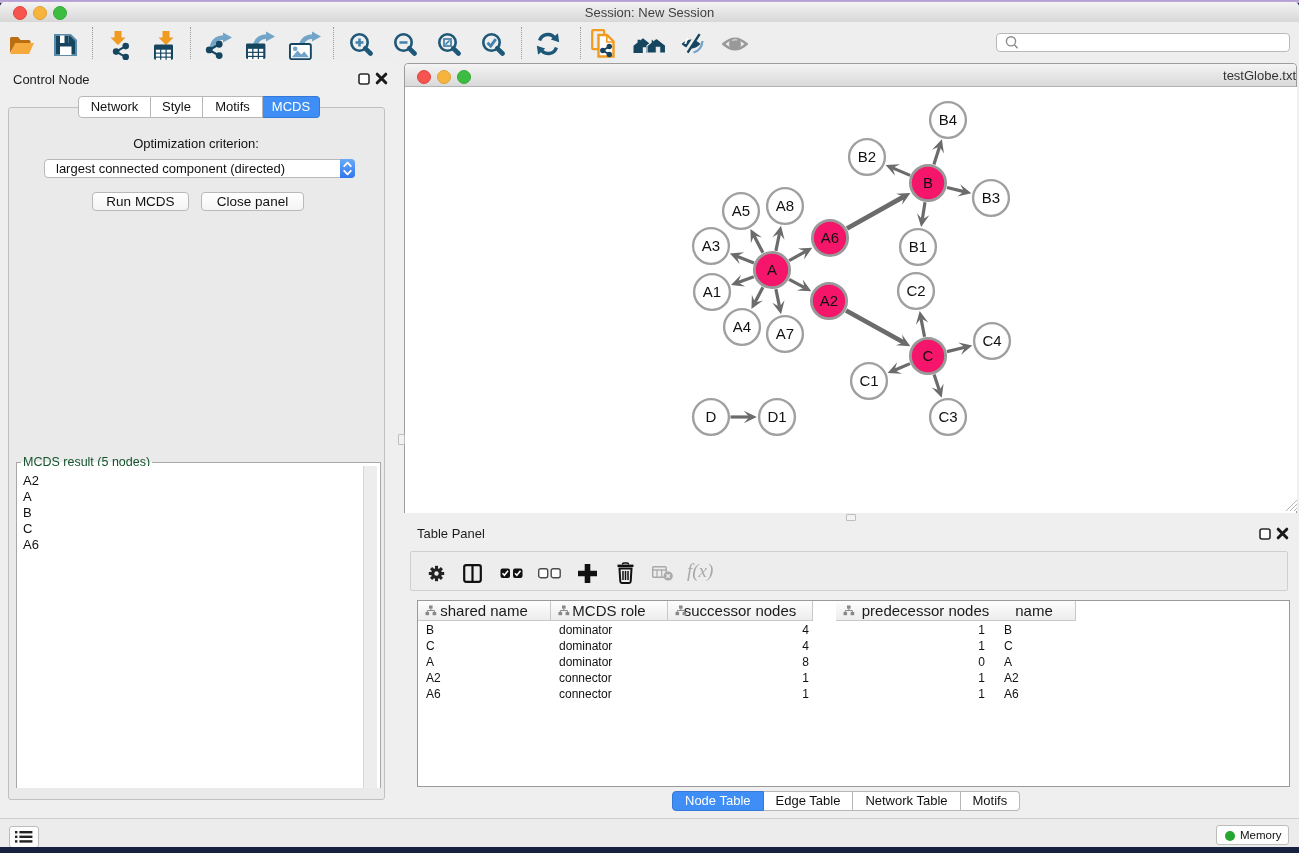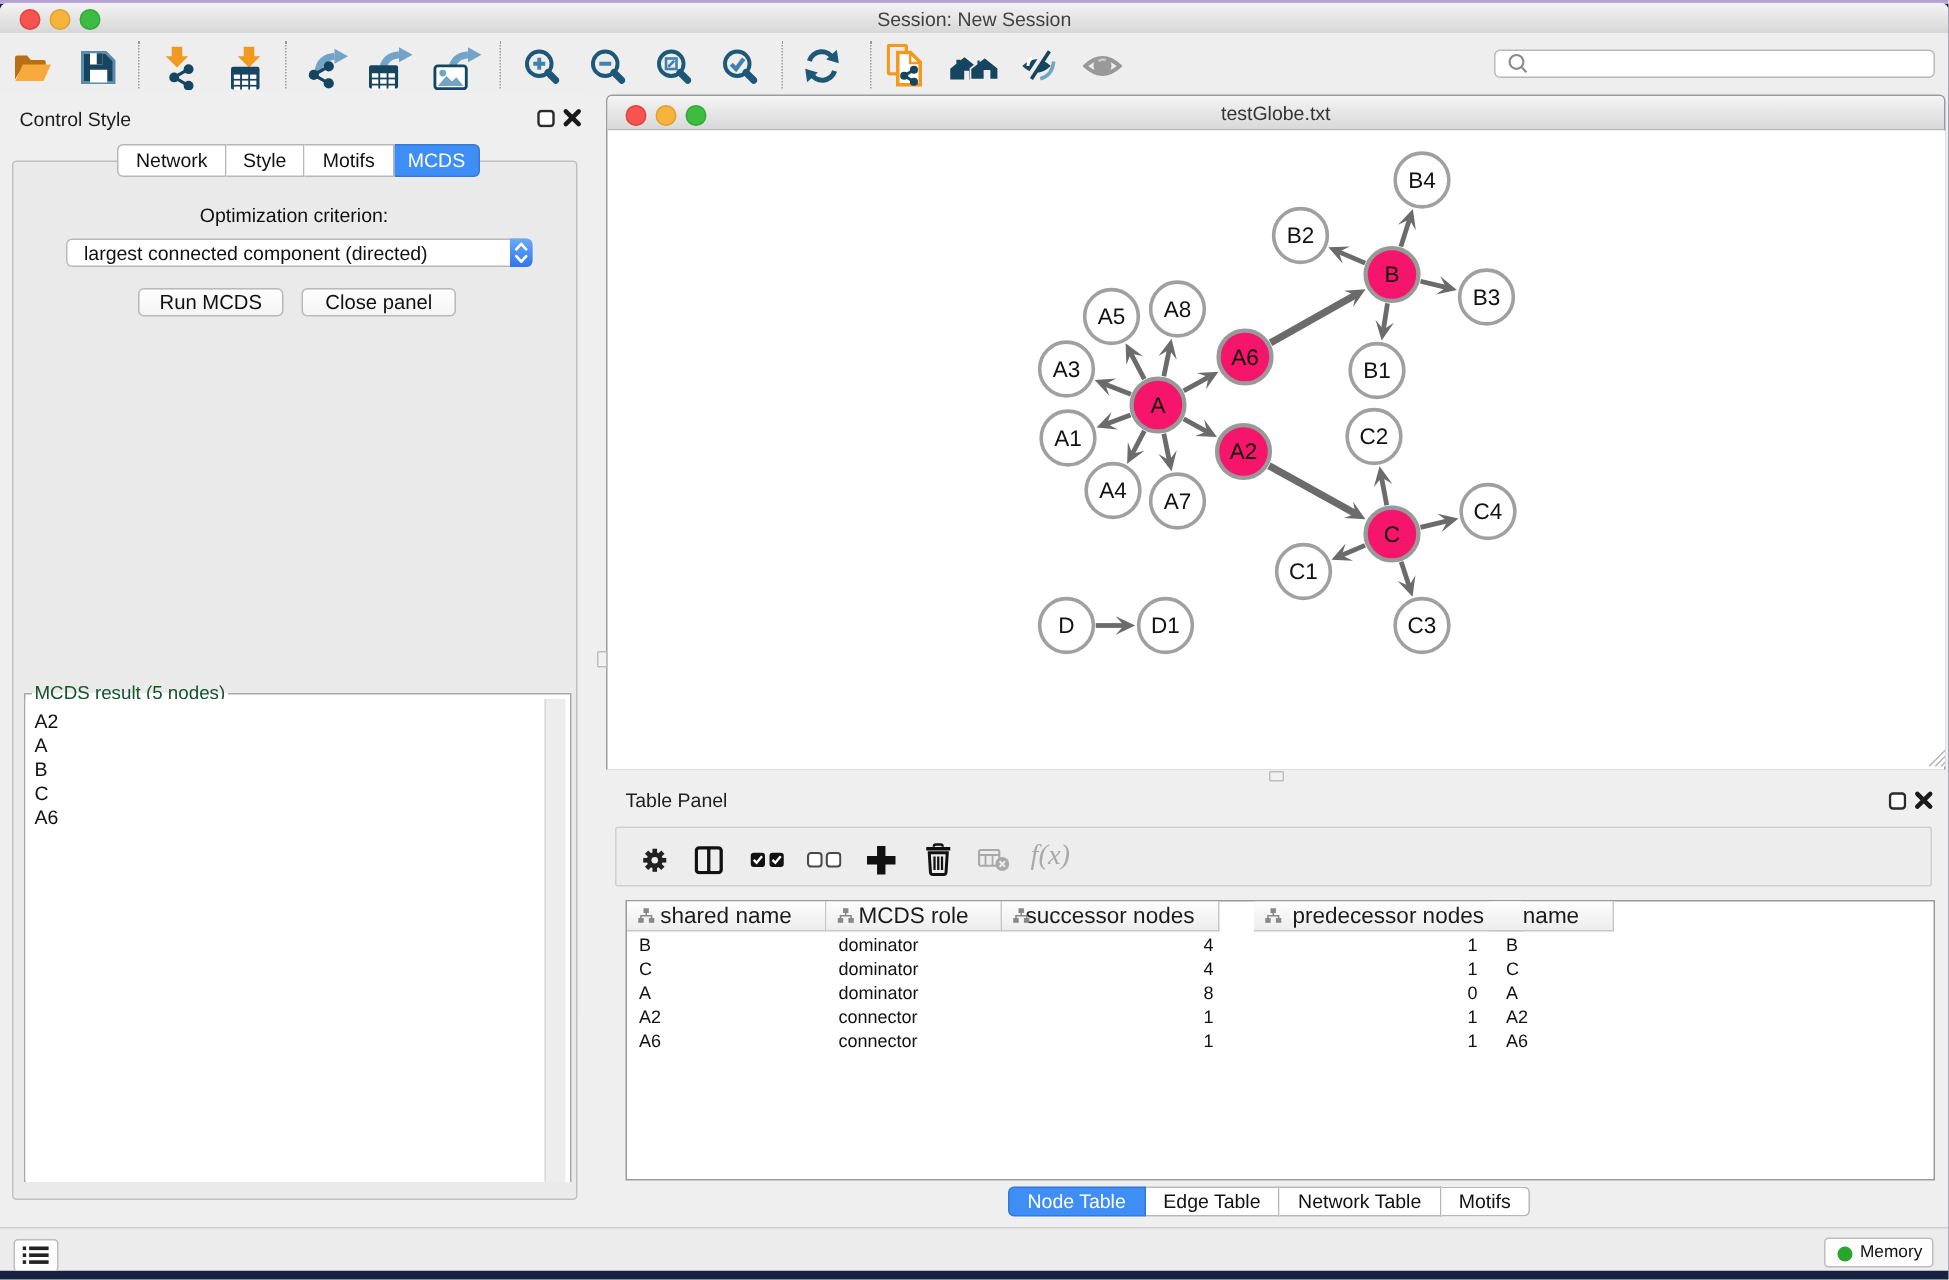--- a/index.html
+++ b/index.html
@@ -213,21 +213,21 @@
       </svg>
     <div id="searchbox">
         <svg width="20" height="15" viewBox="0 0 20 15" style="position:absolute;left:6px;top:1px">
           <circle cx="8" cy="6.3" r="4.6" fill="none" stroke="#8a8a8a" stroke-width="1.4"></circle>
           <line x1="11.4" y1="9.7" x2="14.6" y2="13.2" stroke="#8a8a8a" stroke-width="1.4"></line>
         </svg>
       </div>
   </div>
 
   <div id="cp">
-    <div class="ptitle" style="position:absolute;left:13px;top:10px">Control Style</div>
+    <div class="ptitle" style="position:absolute;left:13px;top:10px">Control Node</div>
     <svg style="position:absolute;left:358px;top:11px" width="12" height="12" viewBox="0 0 12 12">
         <rect x="1" y="1" width="10" height="10" rx="2" fill="#fff" stroke="#2b2b2b" stroke-width="1.6"></rect>
       </svg>
       <svg style="position:absolute;left:375px;top:10px" width="13" height="13" viewBox="0 0 13 13">
         <path d="M2.2 2.2 L10.8 10.8 M10.8 2.2 L2.2 10.8" stroke="#1a1a1a" stroke-width="3" stroke-linecap="round"></path>
       </svg>
     <div id="cp-box"></div>
     <div class="tabs" style="left:78px;top:34px">
       <div class="tab first" style="width:71px;padding:0">Network</div>
         <div class="tab" style="width:51px;padding:0">Style</div>
@@ -253,21 +253,21 @@
         <div style="position:absolute;right:3px;top:0;width:13px;height:322px;background:#ededed;border-left:1px solid #d8d8d8"></div>
       </div>
     </fieldset>
   </div>
 
   <div id="netwin">
     <div id="nw-title">
       <div class="tl t1"></div>
         <div class="tl t2"></div>
         <div class="tl t3"></div>
-      <div style="position:absolute;top:4px;left:0;width:100%;text-align:center;font-size:13px;color:#333">testGlobe.txt</div>
+      <div style="position:absolute;top:4px;left:0;width:100%;text-align:right;font-size:13px;color:#333">testGlobe.txt</div>
     </div>
     <div id="nw-canvas">
       <svg width="891" height="424" viewBox="0 0 891 424" style="position:absolute;left:0;top:0">
 <line x1="347.7" y1="189.7" x2="332.0" y2="195.5" stroke="#6b6b6b" stroke-width="3.2"></line>
 <path d="M325.0,198.0 L335.0,187.7 L332.0,195.5 L339.3,199.4 Z" fill="#6b6b6b"></path>
 <line x1="347.9" y1="175.9" x2="330.8" y2="169.2" stroke="#6b6b6b" stroke-width="3.2"></line>
 <path d="M323.8,166.4 L338.2,165.3 L330.8,169.2 L333.6,177.0 Z" fill="#6b6b6b"></path>
 <line x1="356.9" y1="165.7" x2="347.9" y2="148.6" stroke="#6b6b6b" stroke-width="3.2"></line>
 <path d="M344.4,141.9 L356.0,150.5 L347.9,148.6 L344.9,156.3 Z" fill="#6b6b6b"></path>
 <line x1="369.9" y1="163.9" x2="373.5" y2="146.2" stroke="#6b6b6b" stroke-width="3.2"></line>

